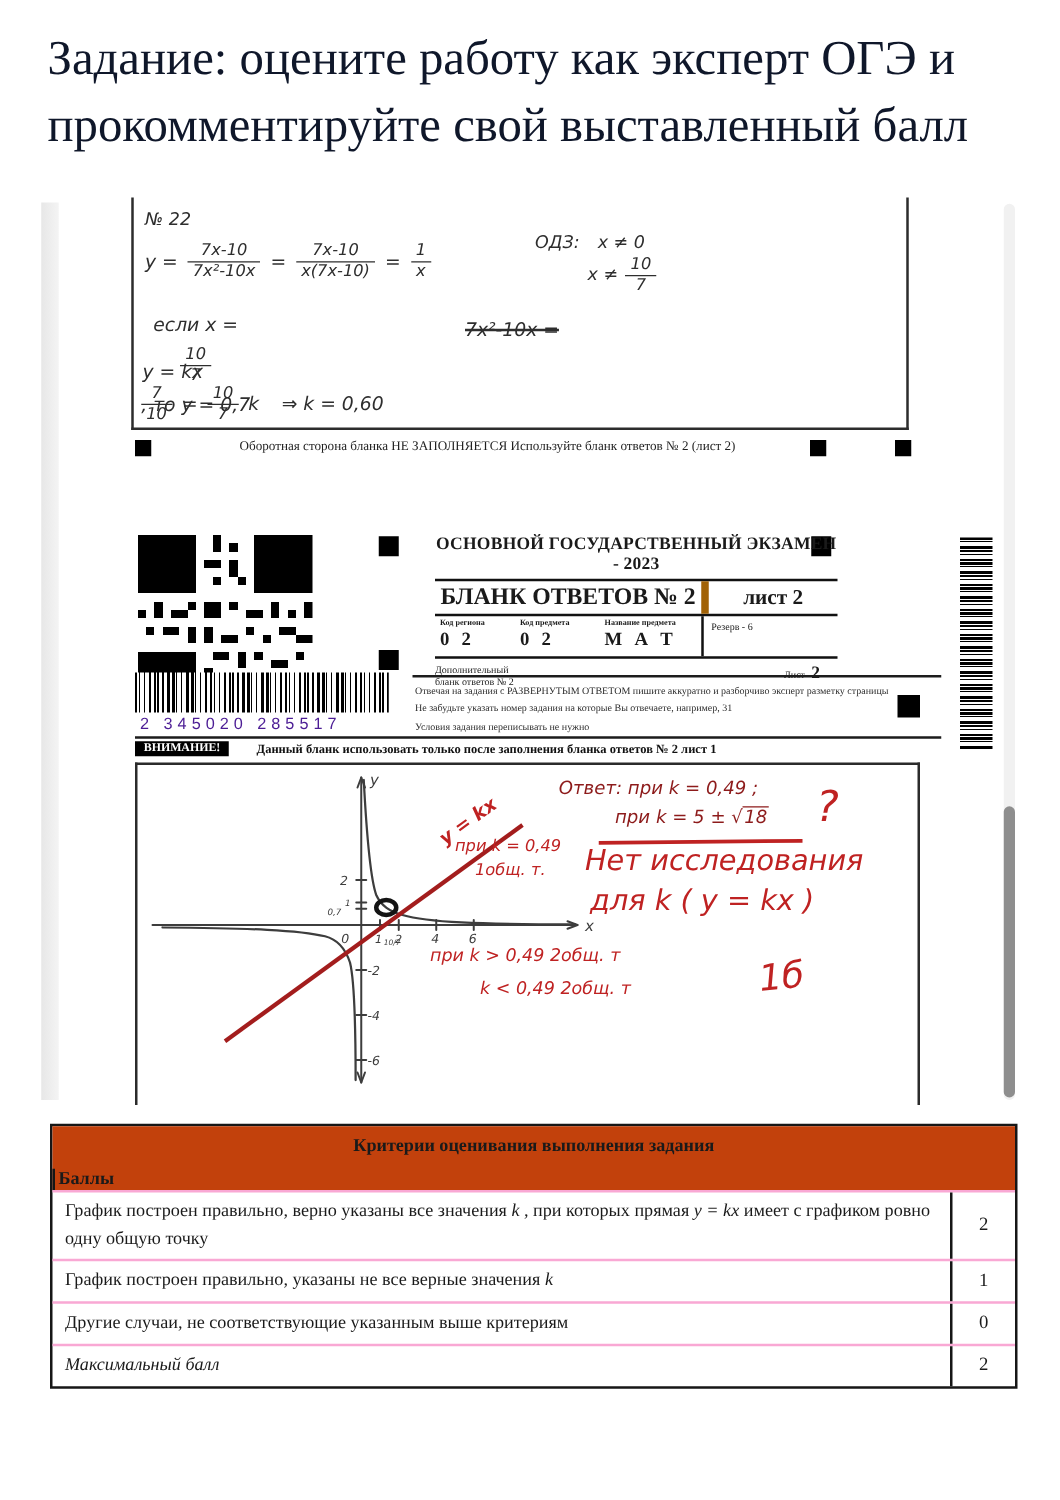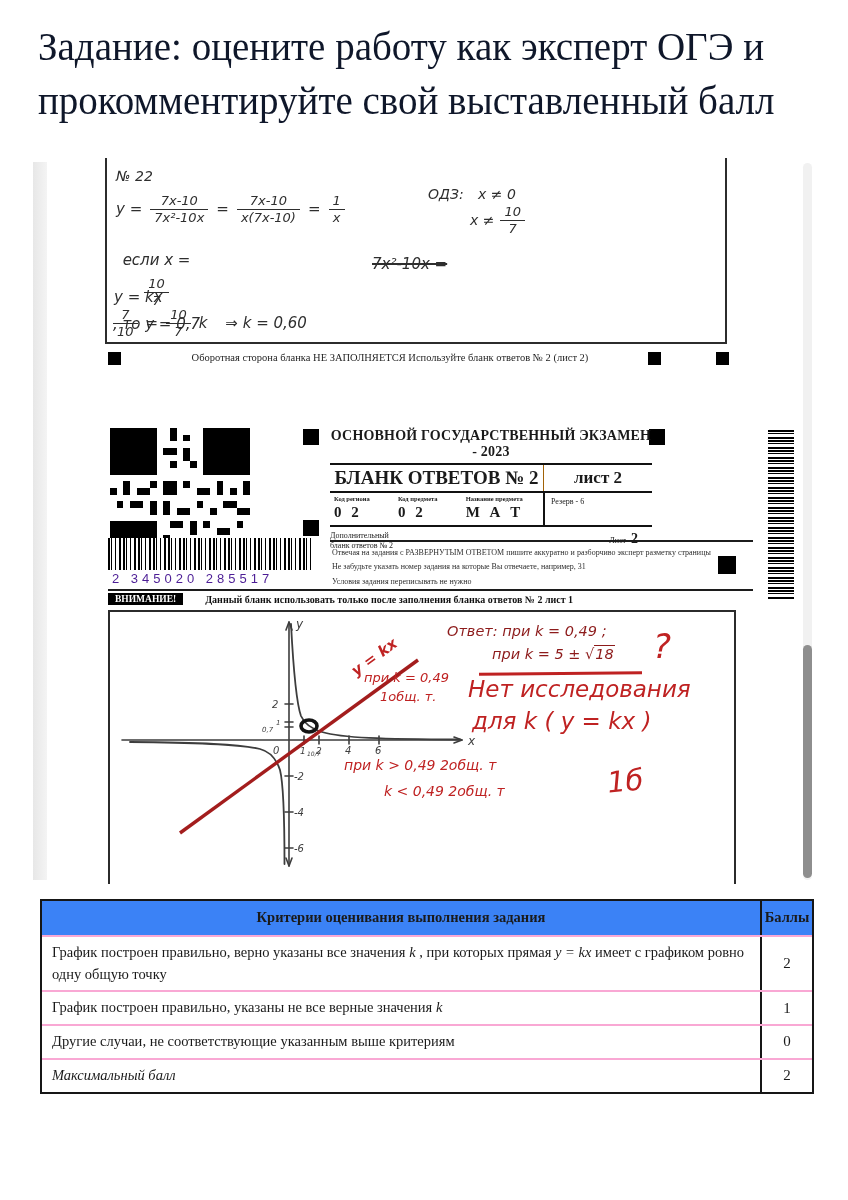--- a/index.html
+++ b/index.html
@@ -26,26 +26,26 @@
   .strike{text-decoration:line-through;text-decoration-thickness:2px;}
 
   .ws-box{left:105px;top:158px;width:618px;height:184px;
           border-left:2px solid #2c2c2c;border-right:2px solid #2c2c2c;border-bottom:2px solid #2c2c2c;}
 
   .sq{background:#000;}
   .back-note{left:150px;top:352px;width:480px;font-size:10.5px;text-align:center;color:#1f1f1f;}
 
   
   .qr{left:110px;top:428px;width:140px;height:140px;}
-  .form-head{left:330px;top:428px;width:322px;}
+  .form-head{left:348px;top:428px;width:322px;}
   .exam-title{font-size:14px;font-weight:bold;text-align:center;letter-spacing:.2px;
               border-bottom:2px solid #111;padding-bottom:3px;}
   .blank-row{display:flex;border-bottom:2px solid #111;}
   .blank-title{width:213px;text-align:center;font-size:19px;font-weight:bold;padding:2px 0;}
-  .sheet-cell{flex:1;border-left:1px solid #a16207;text-align:center;font-size:17px;font-weight:bold;padding:3px 0;}
+  .sheet-cell{flex:1;border-left:6px solid #a16207;text-align:center;font-size:17px;font-weight:bold;padding:3px 0;}
   .fields-row{display:flex;border-bottom:2px solid #111;}
   .fields-left{width:213px;display:flex;padding:2px 0 4px;}
   .fld{text-align:left;padding-left:4px;}
   .fld .lab{font-size:6.5px;font-weight:bold;}
   .fld .val{font-size:15px;font-weight:bold;letter-spacing:3px;margin-top:2px;}
   .reserve-cell{flex:1;border-left:2px solid #111;font-size:8px;padding:4px 0 0 6px;}
   .add-row{display:flex;justify-content:space-between;padding-top:4px;}
   .add-left{font-size:8px;line-height:1.3;}
   .add-right{font-size:8px;padding-right:14px;}
   .add-right b{font-size:14px;margin-left:5px;}
@@ -69,21 +69,21 @@
   .ovl{border-top:1.6px solid currentColor;padding:0 1px;}
   .ans-underline{left:479px;top:672px;width:163px;height:3px;background:#bf2222;transform:rotate(-.6deg);}
 
   
   .crit{left:40px;top:899px;width:770px;border:2px solid #161616;font-size:14.5px;}
   .crow{display:flex;border-top:2px solid #f9a8d4;}
   .crow:first-child{border-top:none;}
   .ctext{flex:1;padding:5px 10px;line-height:1.5;}
   .cscore{width:50px;border-left:2px solid #161616;display:flex;align-items:center;justify-content:center;
           font-size:15px;}
-  .chead{background:#3b82f6;font-weight:bold;}
+  .chead{background:#c2410c;font-weight:bold;flex-direction:column;}
   .chead .ctext{text-align:center;padding:6px 10px;}
   .mathvar{font-style:italic;font-family:"Liberation Serif",serif;}
 </style>
 </head>
 <body>
 
 <div id="page">
 
   <div class="abs headline">
     <div>Задание: оцените работу как эксперт ОГЭ и</div>

